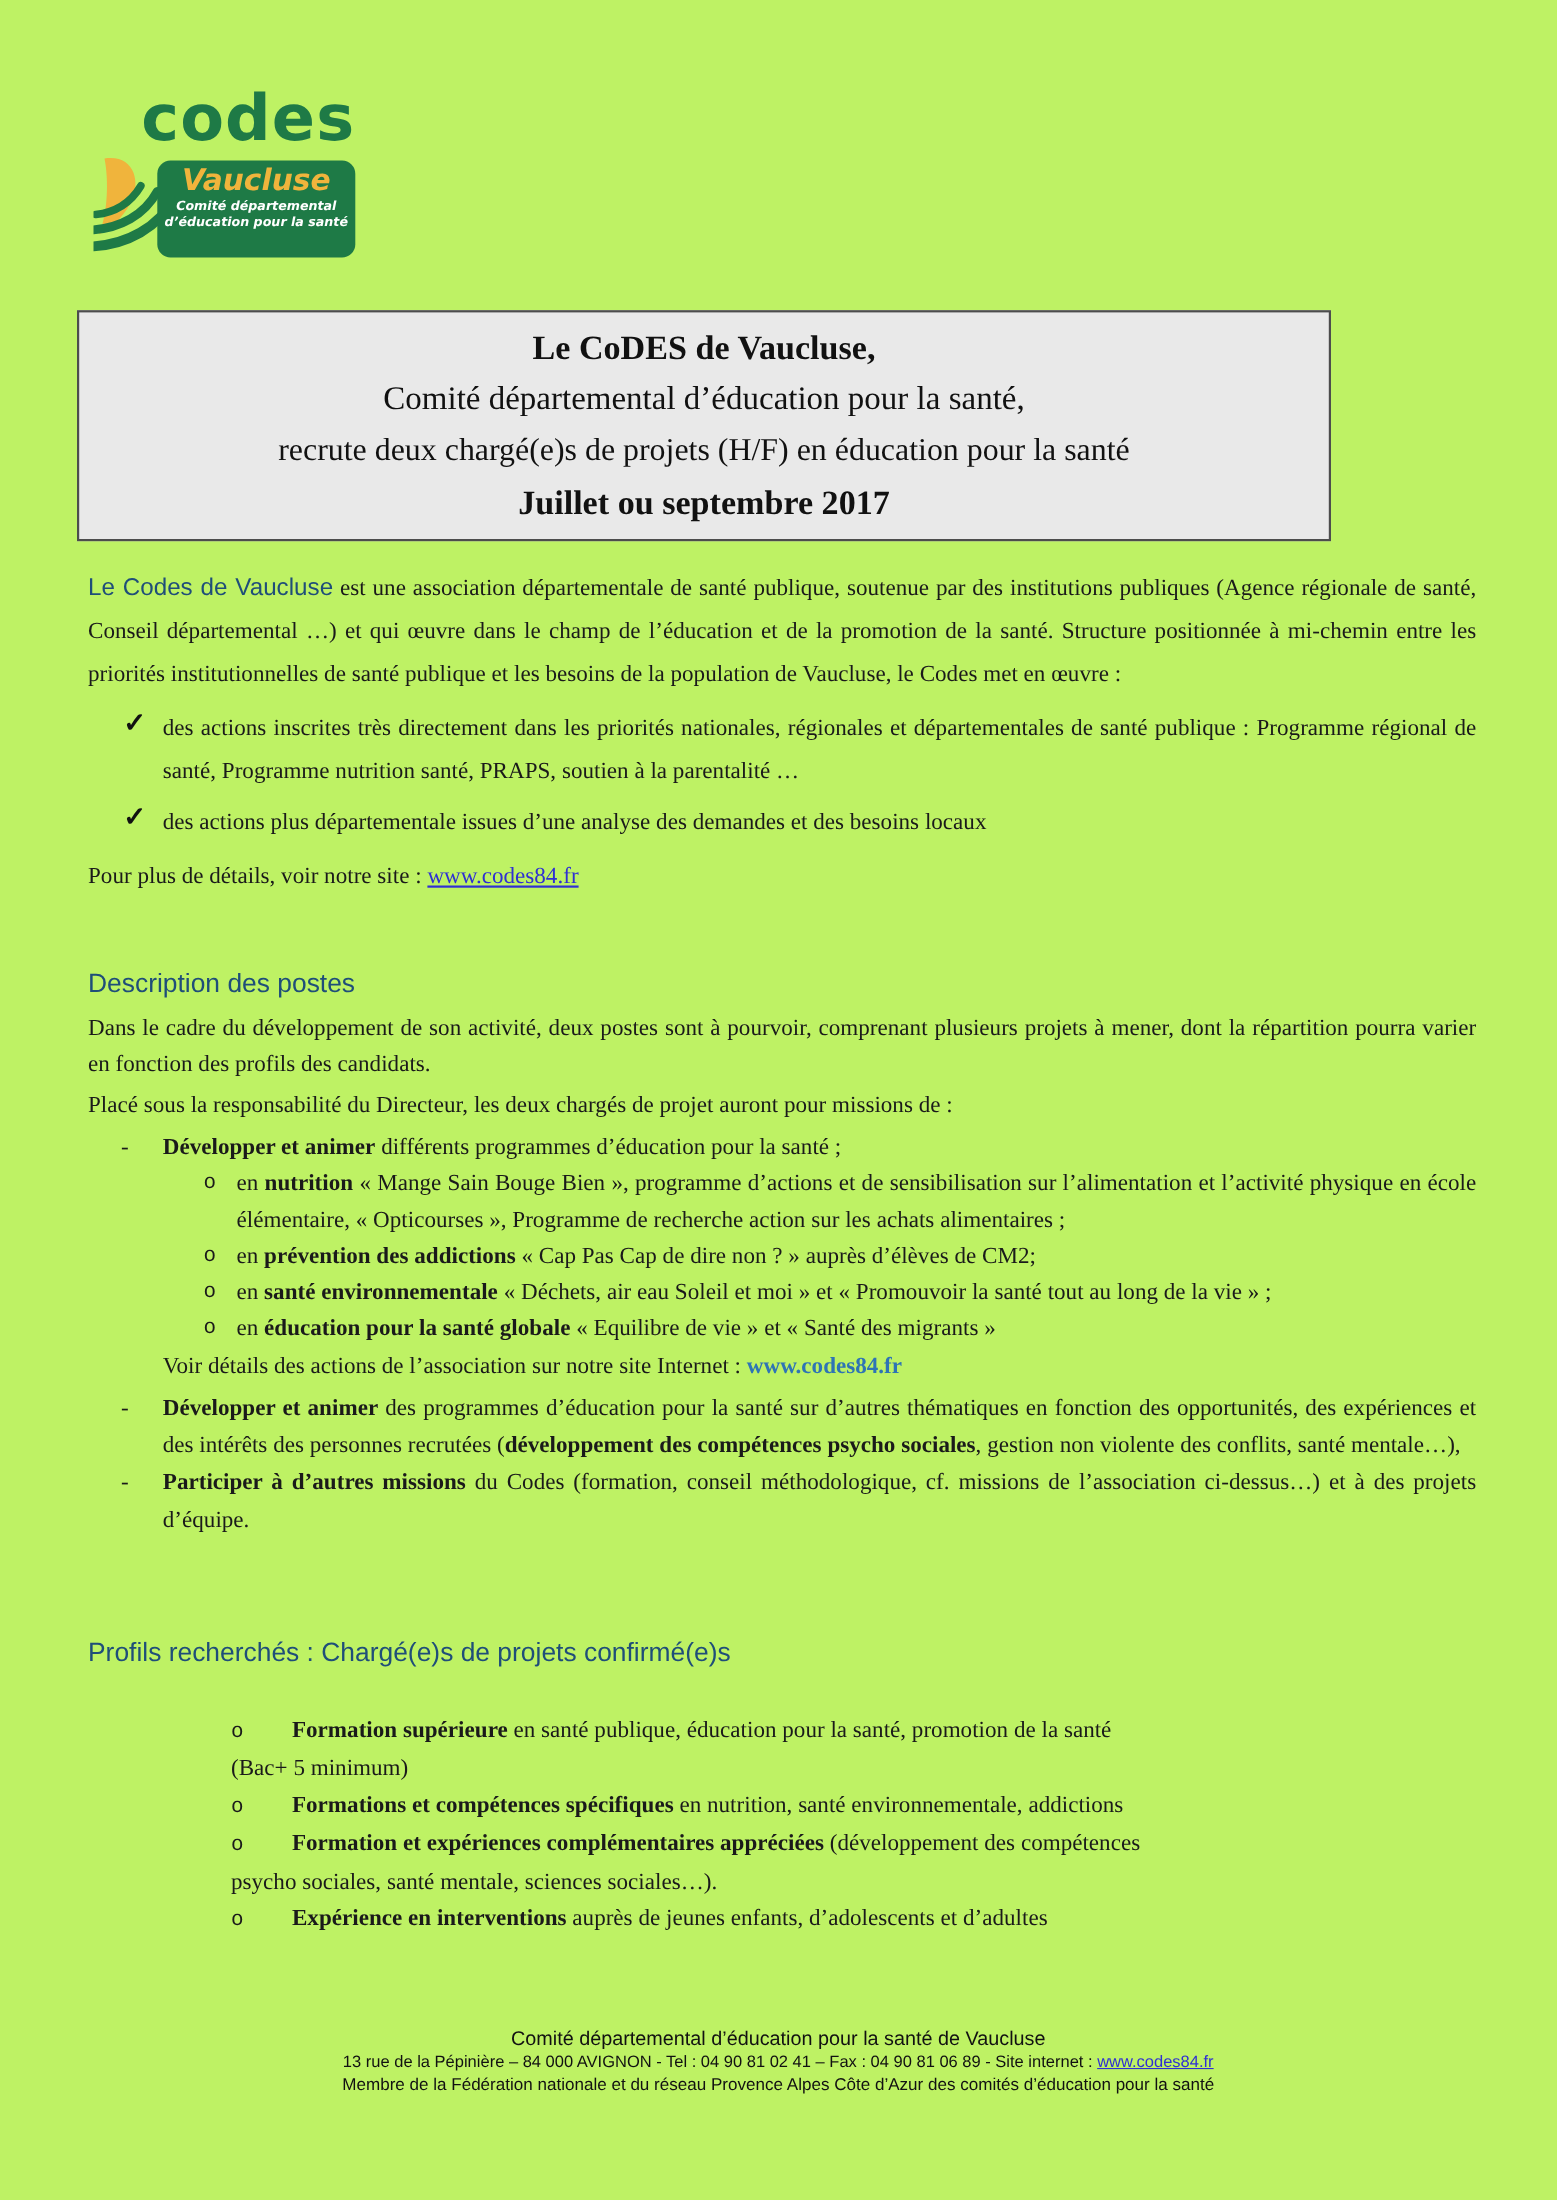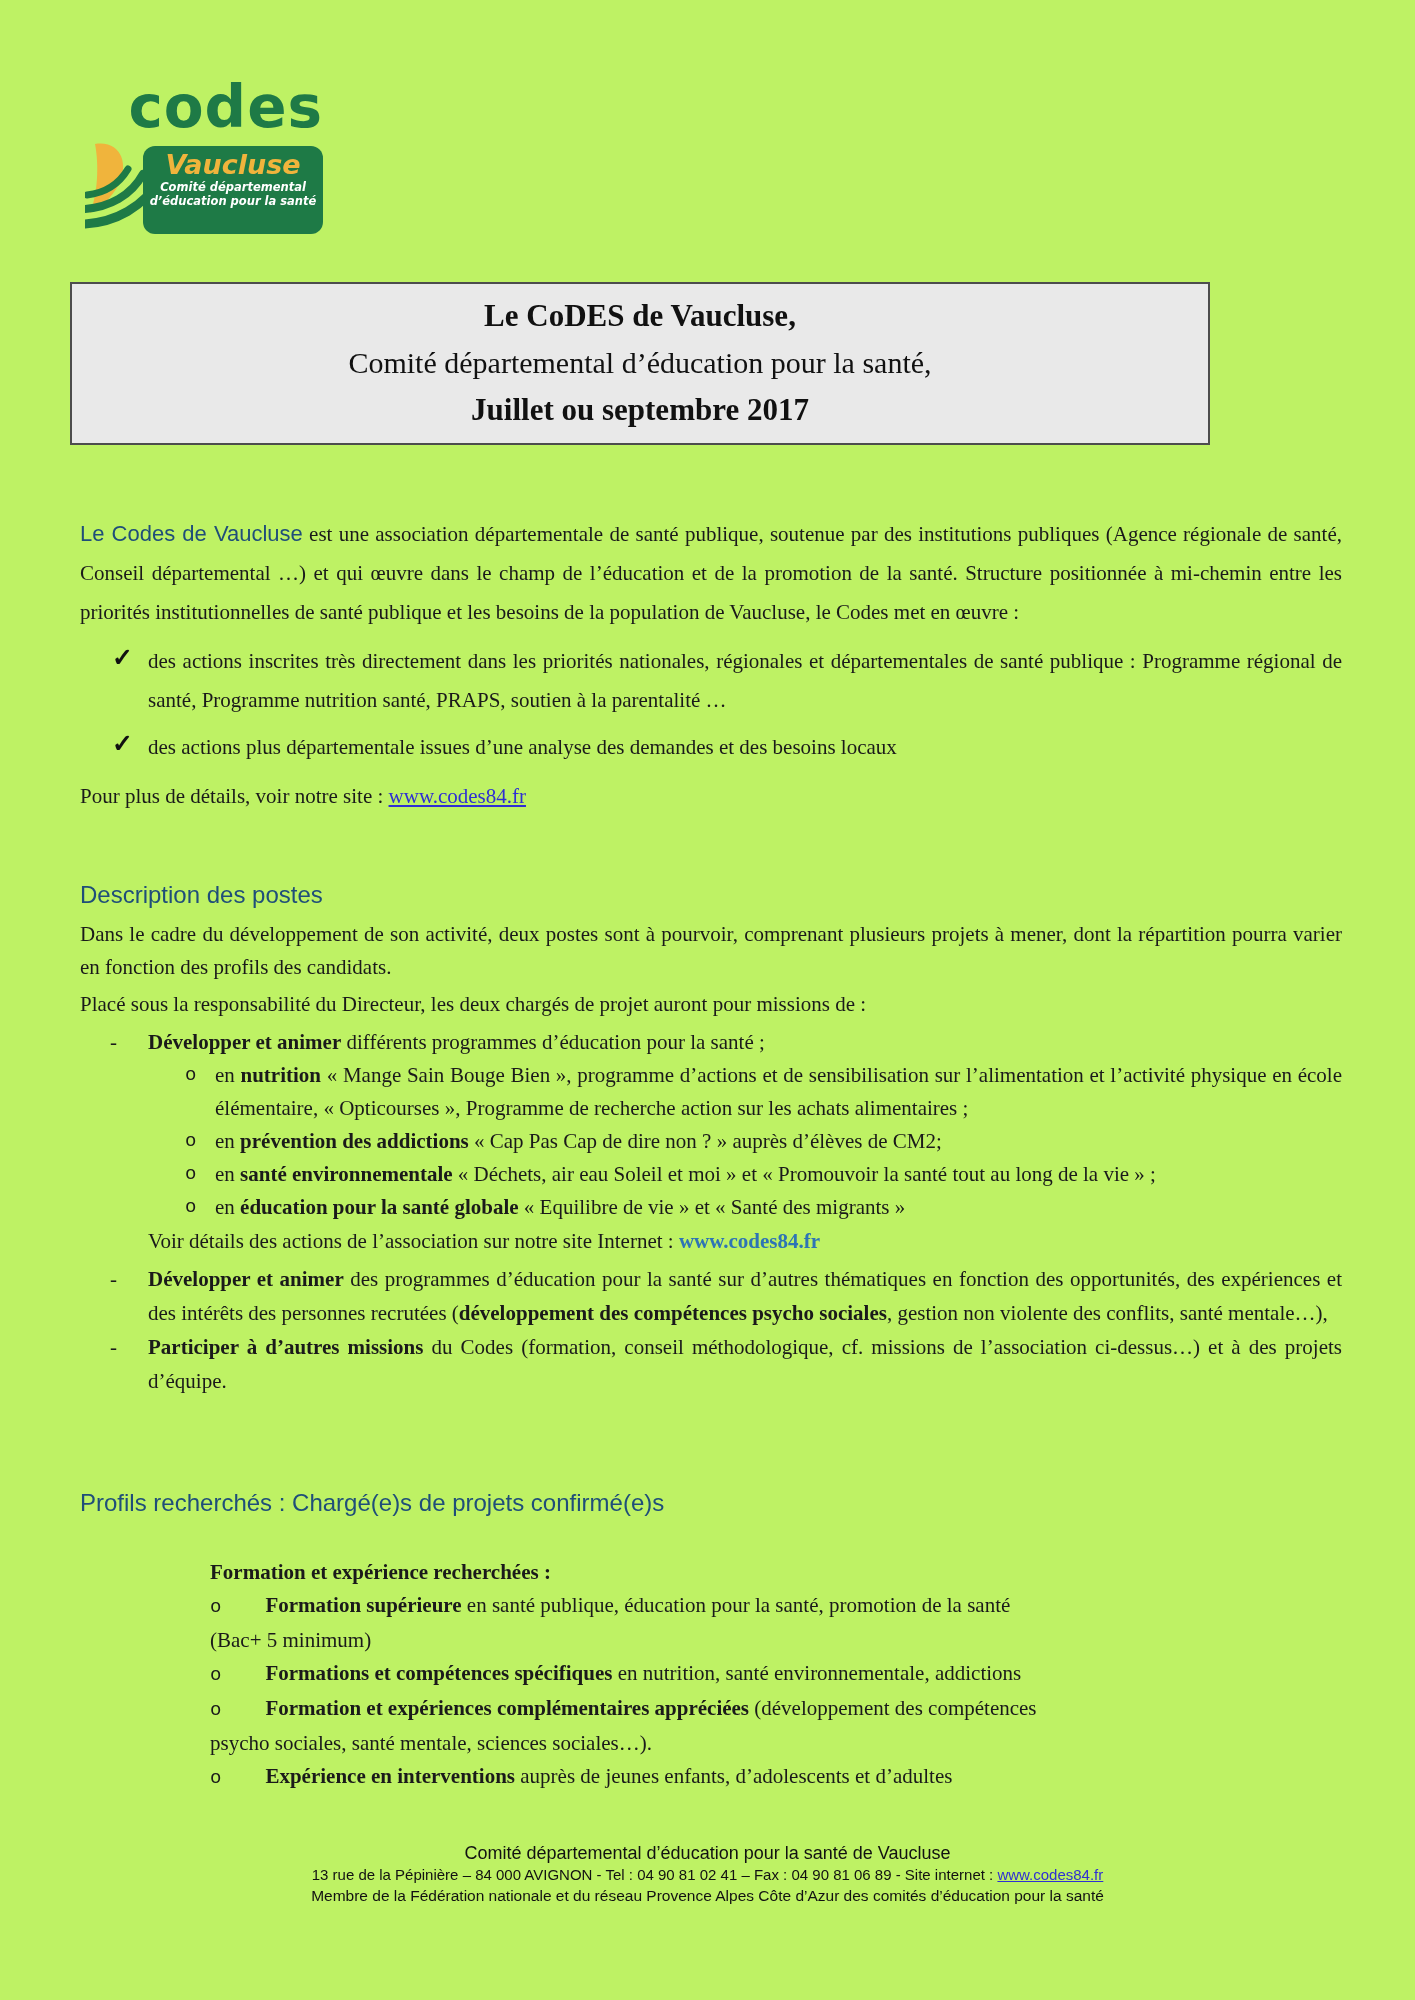--- a/index.html
+++ b/index.html
@@ -87,20 +87,21 @@
     <div class="green-box">
       <div class="vaucluse">Vaucluse</div>
       <div class="tagline">Comité départemental</div>
       <div class="tagline">d’éducation pour la santé</div>
     </div>
   </div>
 
   <div class="header-box">
     <div class="hb1">Le CoDES de Vaucluse,</div>
     <div class="hb2">Comité départemental d’éducation pour la santé,</div>
+    <div class="hb3">recrute deux chargé(e)s de projets (H/F) en éducation pour la santé</div>
     <div class="hb4">Juillet ou septembre 2017</div>
   </div>
 
   <div class="content">
 
     <p class="intro just"><span class="lead">Le Codes de Vaucluse</span><span> est une association départementale de santé publique, soutenue par des institutions publiques (Agence régionale de santé, Conseil départemental …) et qui œuvre dans le champ de l’éducation et de la promotion de la santé. Structure positionnée à mi-chemin entre les priorités institutionnelles de santé publique et les besoins de la population de Vaucluse, le Codes met en œuvre :</span></p>
 
     <ul class="checks just">
       <li>
         <span class="check-icon">✓</span>
@@ -151,21 +152,20 @@
       </li>
       <li class="mission just">
         <span class="dash-marker">-</span>
         <span><span class="bold">Participer à d’autres missions</span><span> du Codes (formation, conseil méthodologique, cf. missions de l’association ci-dessus…) et à des projets d’équipe.</span></span>
       </li>
     </ul>
 
     <h2 class="section profiles-h">Profils recherchés : Chargé(e)s de projets confirmé(e)s</h2>
 
     <div class="profile-block">
-      <p class="profile-head">Formation et expérience recherchées :</p>
       <p class="profile-item"><span class="o-inline">o</span><span class="ptab"></span><span><span class="bold">Formation supérieure</span><span> en santé publique, éducation pour la santé, promotion de la santé (Bac+ 5 minimum)</span></span></p>
       <p class="profile-item"><span class="o-inline">o</span><span class="ptab"></span><span><span class="bold">Formations et compétences spécifiques</span><span> en nutrition, santé environnementale, addictions</span></span></p>
       <p class="profile-item"><span class="o-inline">o</span><span class="ptab"></span><span><span class="bold">Formation et expériences complémentaires appréciées</span><span> (développement des compétences psycho sociales, santé mentale, sciences sociales…).</span></span></p>
       <p class="profile-item"><span class="o-inline">o</span><span class="ptab"></span><span><span class="bold">Expérience en interventions</span><span> auprès de jeunes enfants, d’adolescents et d’adultes</span></span></p>
     </div>
 
   </div>
 
   <div class="footer">
     <div class="f1">Comité départemental d’éducation pour la santé  de Vaucluse</div>

